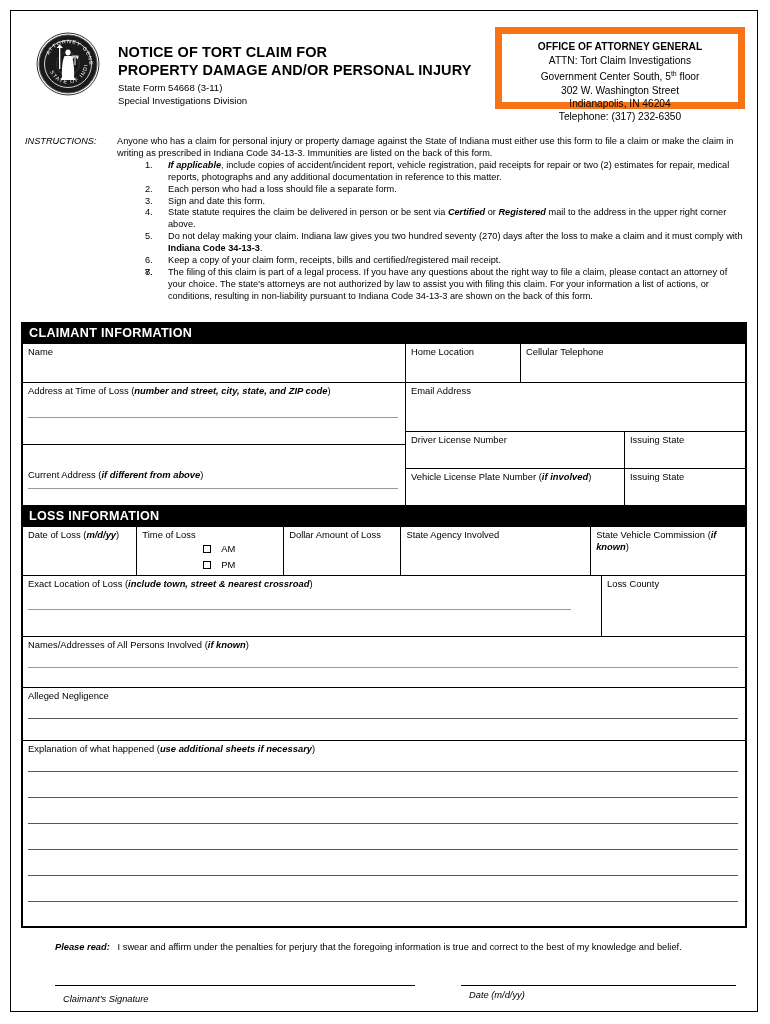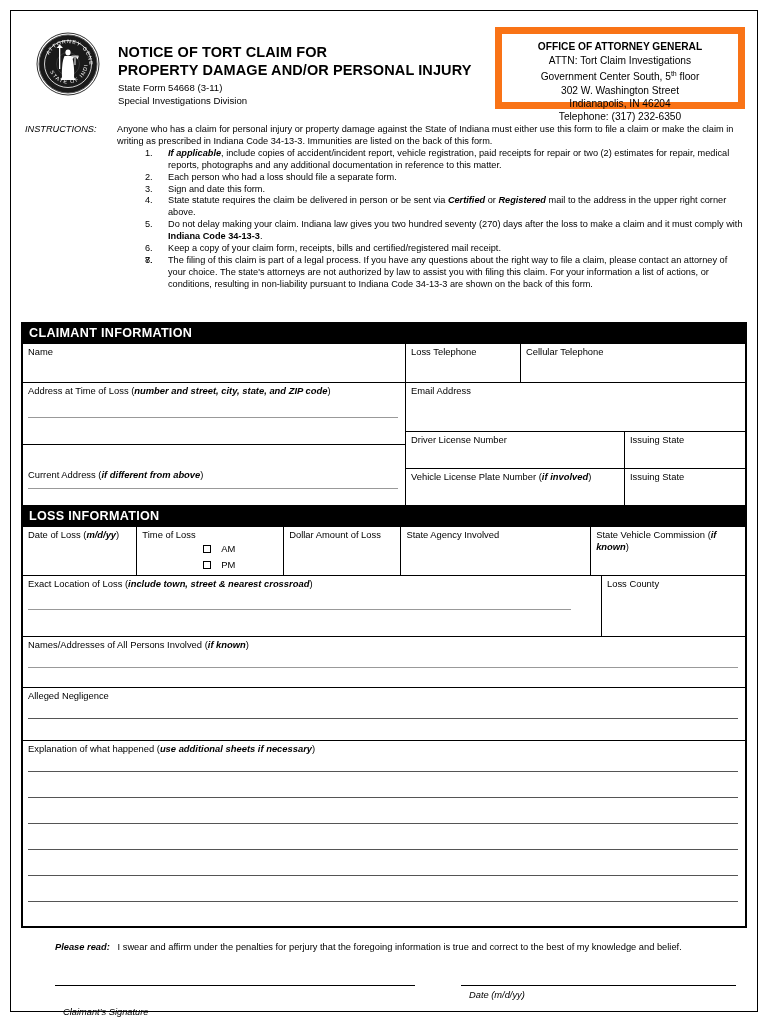--- a/index.html
+++ b/index.html
@@ -104,21 +104,21 @@
     position: relative;
     padding-left: 92px;
   }
   .instr-label {
     position: absolute;
     left: 0;
     top: 0;
     font-style: italic;
     font-size: 9.2px;
   }
-  .instr-intro { display: block; }
+  .instr-intro { display: block; margin-top: 12px; }
   ol.instr-list {
     margin: 0;
     padding: 0;
     list-style: none;
     margin-left: 120px;
   }
   ol.instr-list li {
     position: relative;
     padding-left: 23px;
     margin-top: 0px;
@@ -327,21 +327,21 @@
 
   <div class="form">
 
     <div class="bar">CLAIMANT INFORMATION</div>
 
     <div class="row firstrow">
       <div class="cell" style="width:382px;height:38px;">
         <span class="lbl">Name</span>
       </div>
       <div class="cell" style="width:115px;height:38px;">
-        <span class="lbl">Loss Telephone</span>
+        <span class="lbl">Home Location</span>
       </div>
       <div class="cell" style="width:113px;height:38px;">
         <span class="lbl">Cellular Telephone</span>
       </div>
     </div>
 
     <div class="row">
       <div class="cell stack" style="width:382px;height:122px;padding:0;">
         <div class="sub" style="height:61px;">
           <span class="lbl"><span>Address at Time of Loss (</span><span class="i">number and street, city, state, and ZIP code</span><span>)</span></span>
@@ -442,20 +442,20 @@
 
   </div>
 
   <div class="footer">
     <div class="please-read">
       <span class="bi">Please read:</span>
       <span>&nbsp;&nbsp;</span><span>I swear and affirm under the penalties for perjury that the foregoing information is true and correct to the best of my knowledge and belief.</span>
     </div>
     <div class="sig-area">
       <div class="sig-line" style="left:34px;width:360px;top:4px;"></div>
-      <div class="sig-cap" style="left:42px;top:25px;text-align:center;">Claimant's Signature</div>
+      <div class="sig-cap" style="left:42px;top:12px;text-align:center;">Claimant's Signature</div>
       <div class="sig-line" style="left:440px;width:275px;top:4px;"></div>
       <div class="sig-cap" style="left:448px;top:8px;">Date (m/d/yy)</div>
     </div>
   </div>
 
 </div>
 </div>
 
 </body></html>

